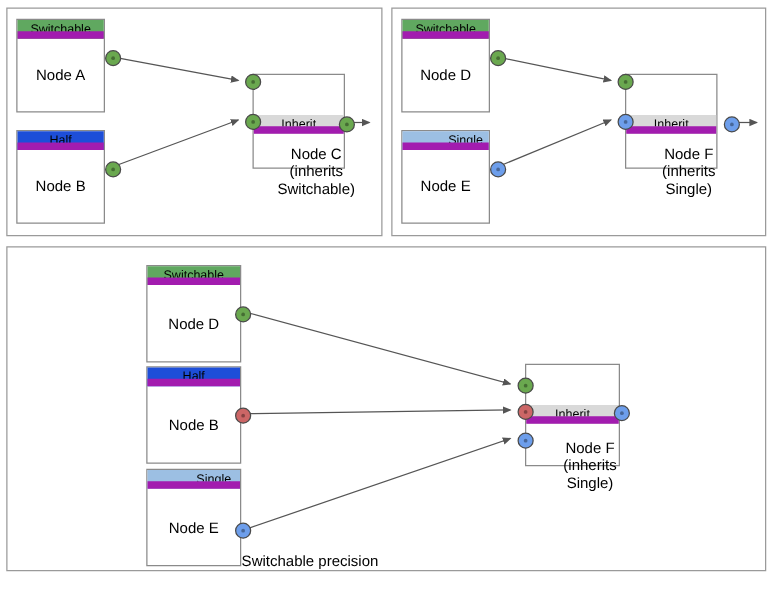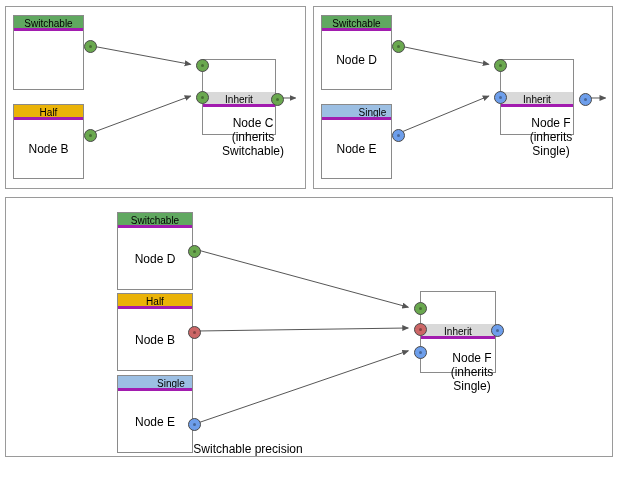--- a/index.html
+++ b/index.html
@@ -8,29 +8,29 @@
 
   .panel{position:absolute;background:#ffffff;border:1px solid #9a9a9a;box-sizing:border-box;}
   #panel-1{left:5px;  top:6px;   width:301px; height:183px;}
   #panel-2{left:313px;top:6px;   width:300px; height:183px;}
   #panel-3{left:5px;  top:197px; width:608px; height:260px;}
 
   
   .node{position:absolute;box-sizing:border-box;border:1px solid #8a8a8a;
         background:#ffffff;}
   .node .hdr{height:15px;line-height:15px;text-align:center;font-size:10px;
-             border-bottom:3px solid #a21caf;box-sizing:border-box;overflow:hidden;
+             border-bottom:6px solid #a21caf;box-sizing:border-box;overflow:hidden;
              white-space:nowrap;}
   .node .body{position:relative;height:calc(100% - 15px);display:flex;
               align-items:center;justify-content:center;
               text-align:center;font-size:12px;line-height:14px;padding:0 3px;
               box-sizing:border-box;}
   .node.inherit .body{align-items:center;margin-left:28px;}
   .hdr.switchable{background:#60a860;}
-  .hdr.half{background:#eab308;}
+  .hdr.half{background:#1d4ed8;}
   .hdr.single{background:#9cbfe3;padding-left:32px;}
   .hdr.inherit{background:#d9d9d9;margin-top:32px;}
 
   
   .port{position:absolute;width:13px;height:13px;border-radius:50%;
         box-sizing:border-box;border:1px solid #4a4a4a;z-index:6;}
   .port::after{content:"";position:absolute;left:50%;top:50%;width:3px;height:3px;
                margin:-1.5px 0 0 -1.5px;border-radius:50%;background:rgba(0,0,0,.35);}
   .port.green{background:#6aa84f;}
   .port.red{background:#cc6666;}
@@ -53,20 +53,21 @@
         <path d="M0,0 L7,3 L0,6 z" fill="#555"></path>
       </marker>
     </defs>
     <path d="M84,39 L186,58" stroke="#555" stroke-width="1" fill="none" marker-end="url(#ah1)"></path>
     <path d="M84,128 L186,90" stroke="#555" stroke-width="1" fill="none" marker-end="url(#ah1)"></path>
     <path d="M277,92 L292,92" stroke="#555" stroke-width="1" fill="none" marker-end="url(#ah1)"></path>
   </svg>
 
   <div class="node" id="node-a" style="left:7px;top:8px;width:71px;height:75px;">
     <div class="hdr switchable">Switchable</div>
+    <div class="body">Node A</div>
   </div>
   <div class="port green" style="left:78px;top:33px;"></div>
 
   <div class="node" id="node-b" style="left:7px;top:97px;width:71px;height:75px;">
     <div class="hdr half">Half</div>
     <div class="body">Node B</div>
   </div>
   <div class="port green" style="left:78px;top:122px;"></div>
 
   <div class="node inherit" id="node-c" style="left:196px;top:52px;width:74px;height:76px;">

